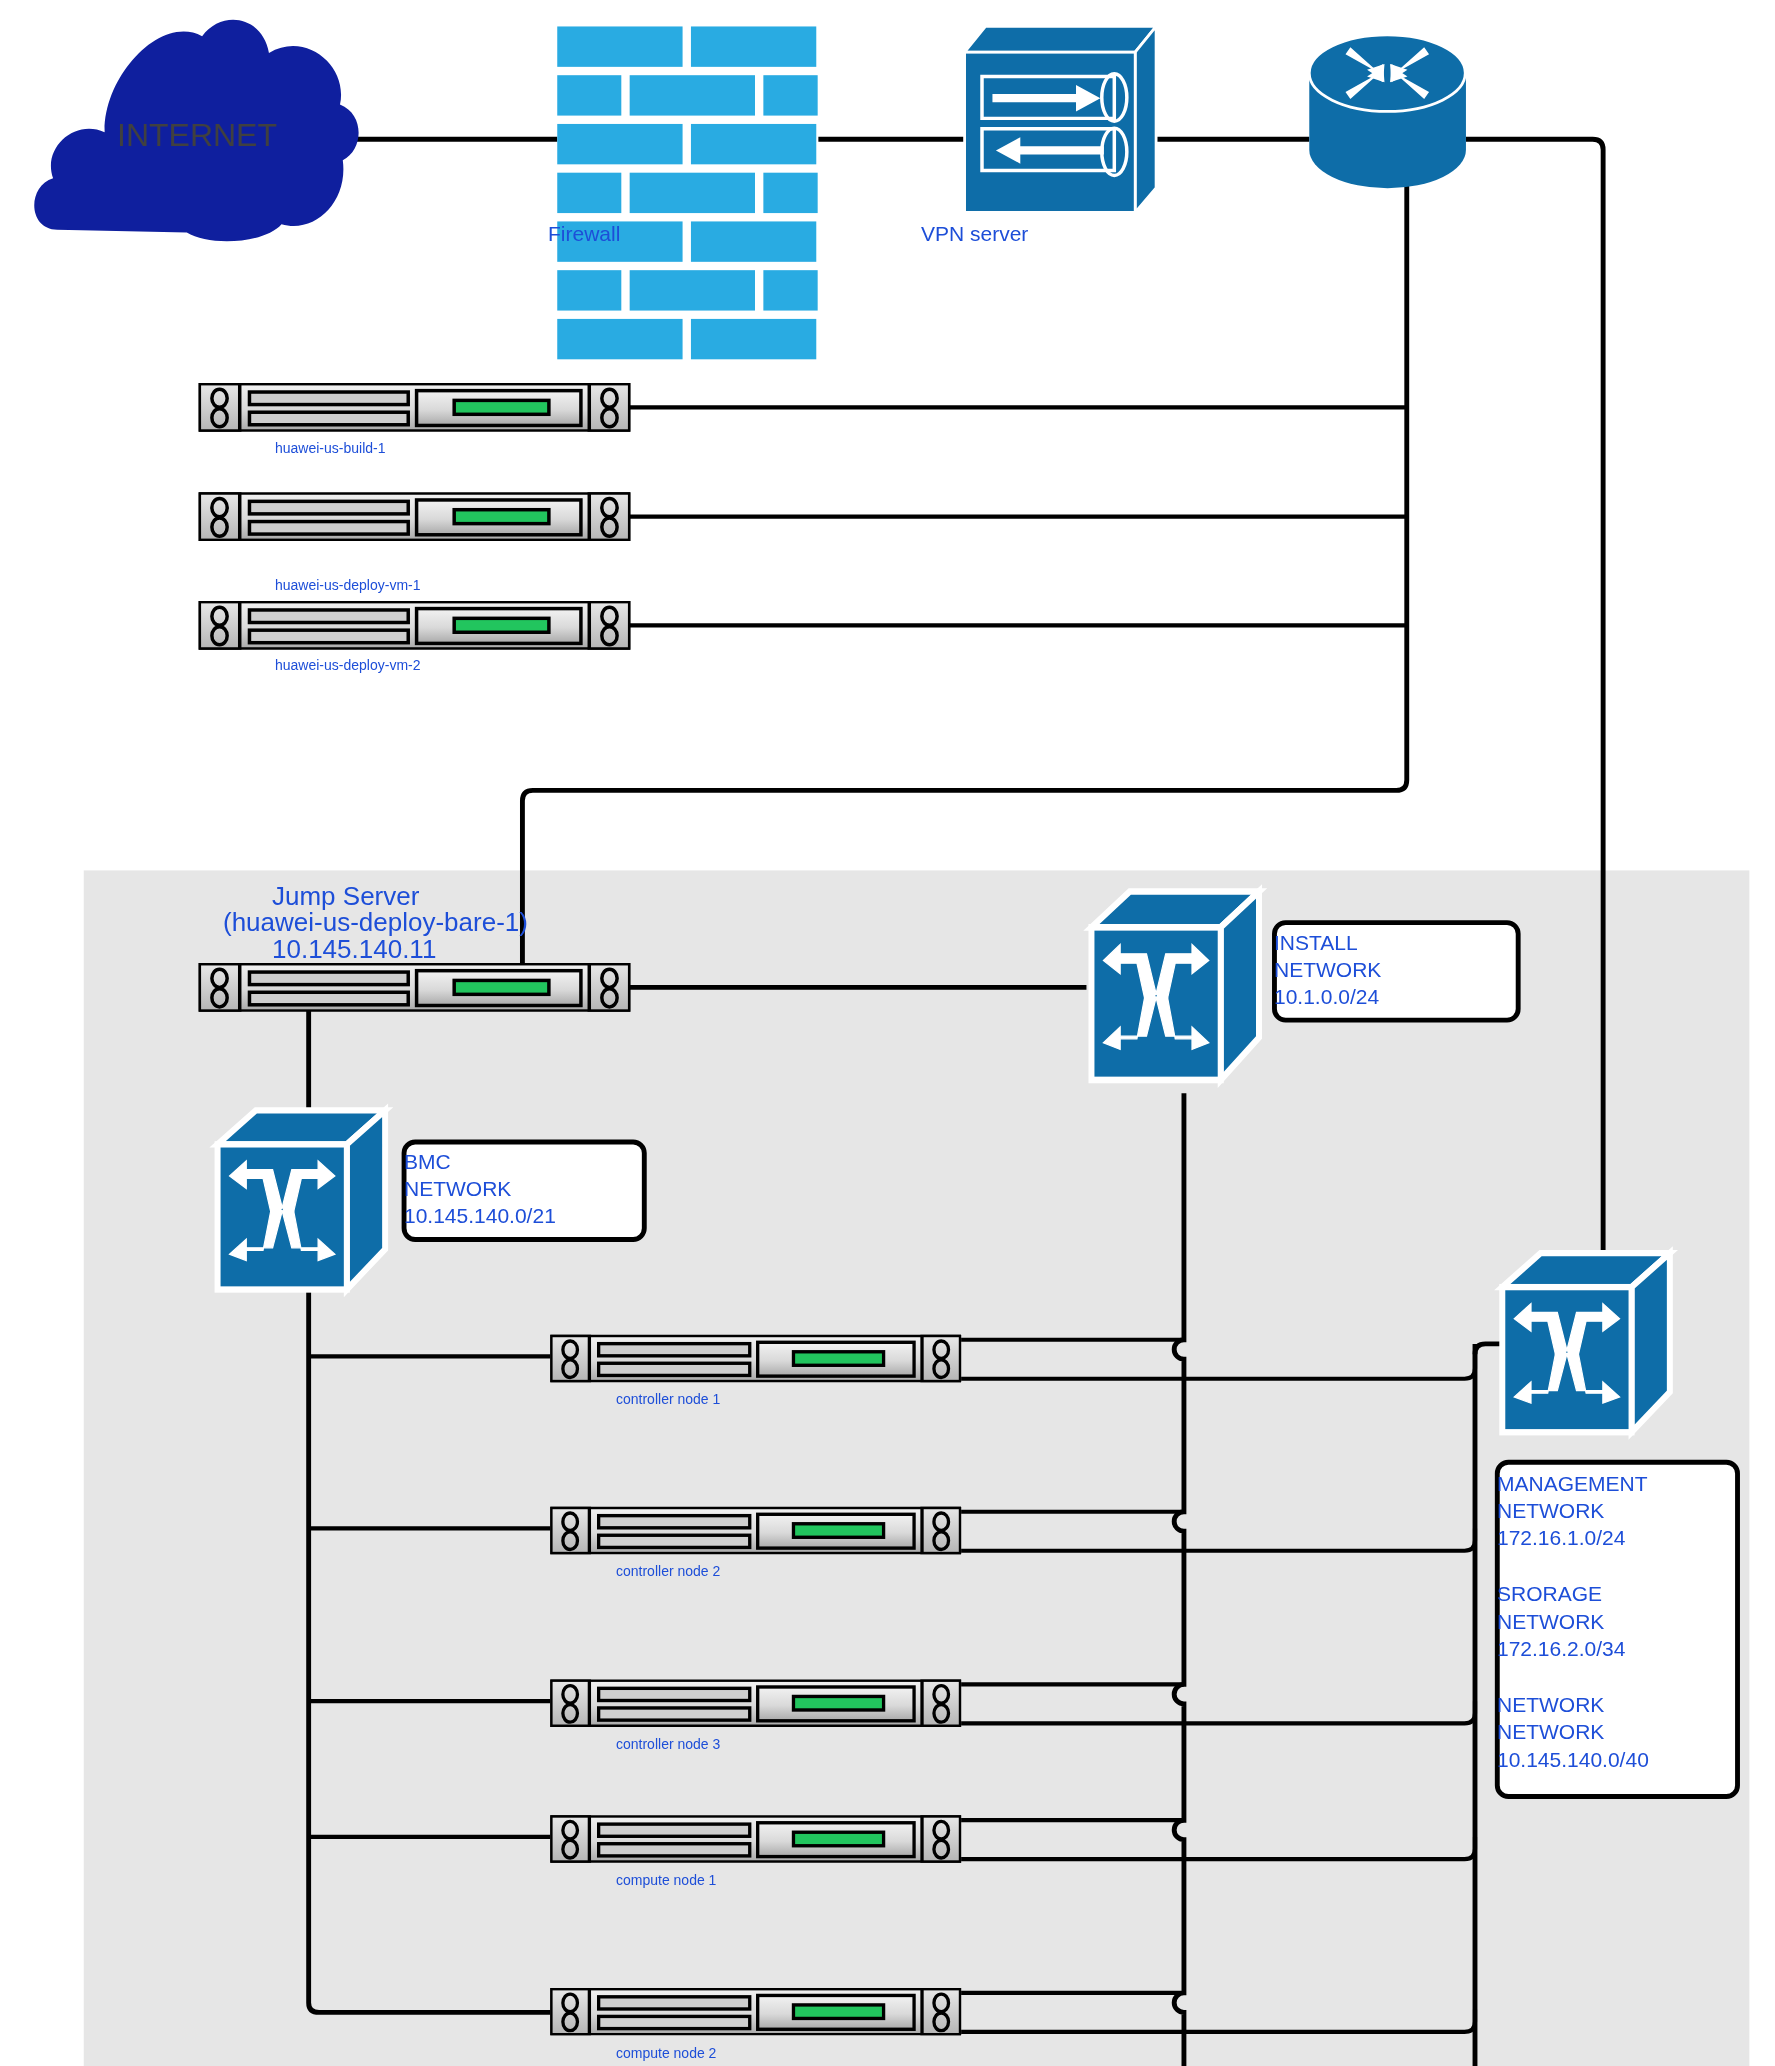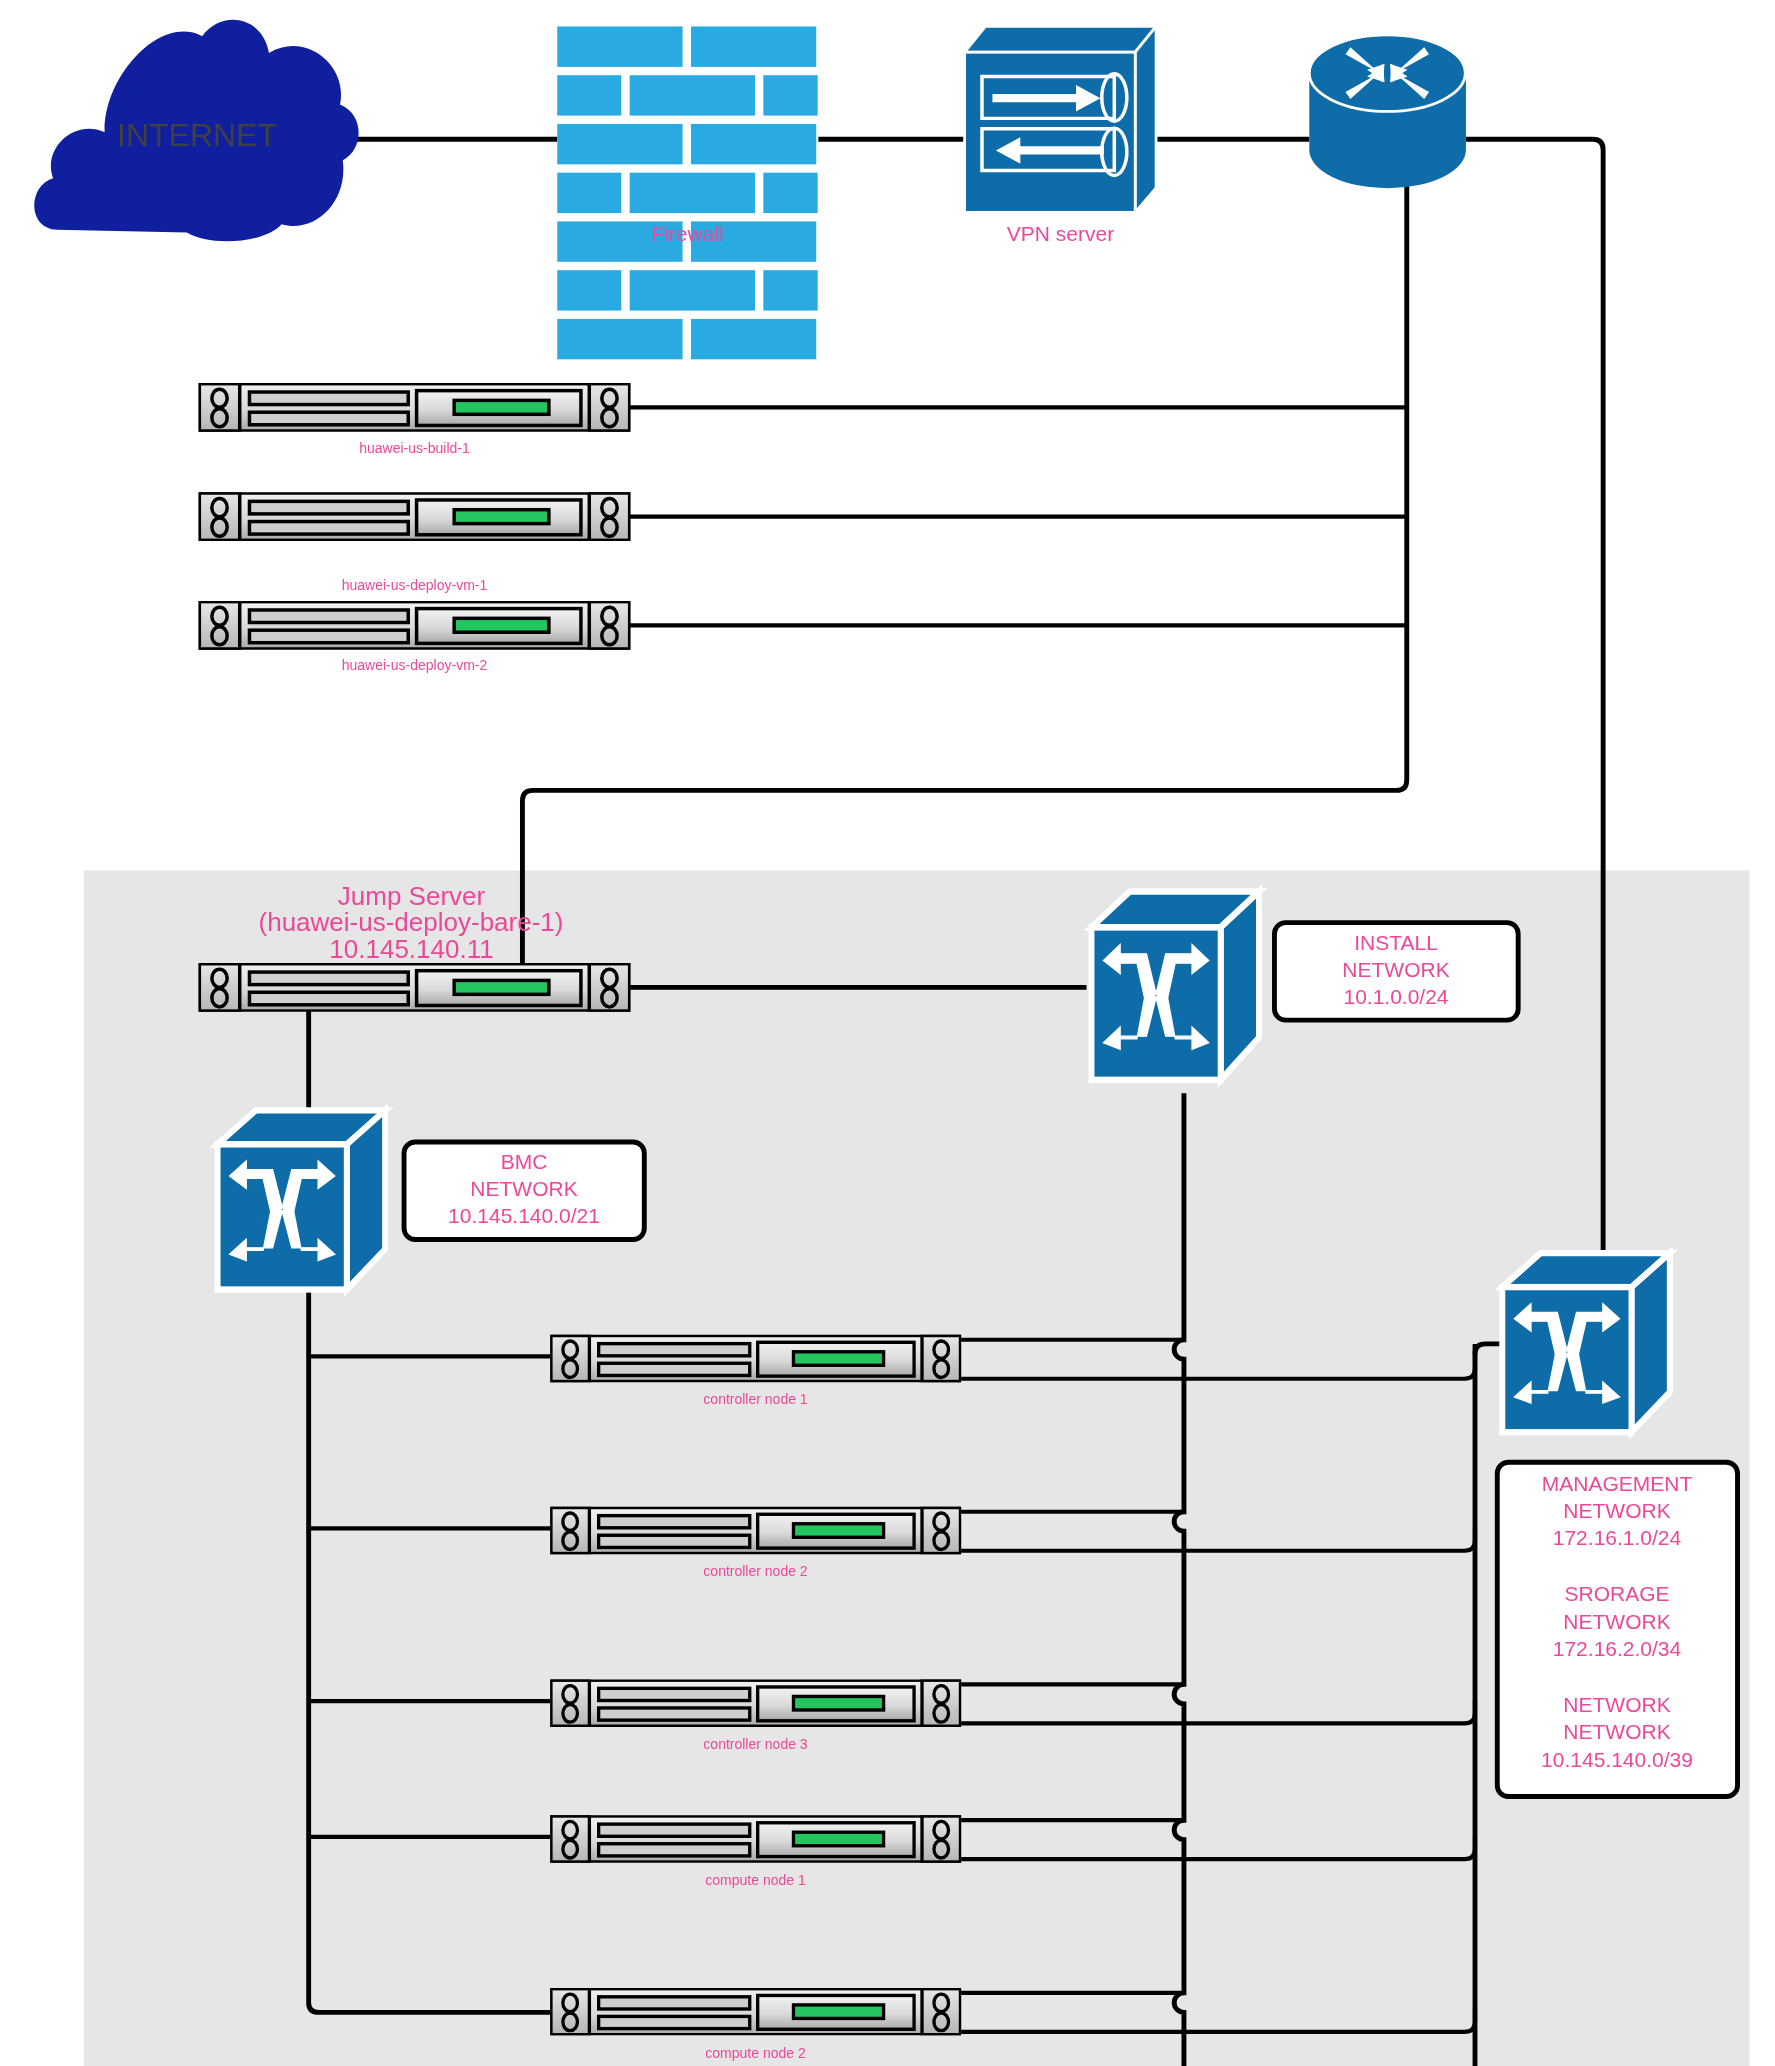--- a/index.html
+++ b/index.html
@@ -1,19 +1,19 @@
 <!DOCTYPE html>
 <html style="font-size:11px"><head>
 <meta charset="utf-8">
 <style>
   html,body{margin:0;padding:0;background:#ffffff;}
   body{font-family:"Liberation Sans",sans-serif;}
   #stage{position:relative;width:1776px;height:2066px;background:#ffffff;overflow:hidden;}
   svg#diagram{position:absolute;left:0;top:0;width:1776px;height:2066px;}
-  .lbl{position:absolute;color:#ec4899;font-family:"Liberation Sans",sans-serif;text-align:center;white-space:pre;line-height:1.22;}
+  .lbl{position:absolute;color:#1d4ed8;font-family:"Liberation Sans",sans-serif;white-space:pre;line-height:1.22;}
   .node-label{font-size:14px;}
   .dev-label{font-size:21px;}
   .net-label{font-size:21px;}
   .cloud-text{position:absolute;color:#404040;font-size:32px;font-family:"Liberation Sans",sans-serif;white-space:nowrap;}
   .jump-label{font-size:26px;}
 </style>
 </head>
 <body>
 
 <div id="stage">
@@ -210,21 +210,21 @@
   <div class="lbl net-label" style="left:404px;top:1203px;width:240px;">10.145.140.0/21</div>
 
   <div class="lbl net-label" style="left:1497px;top:1471px;width:240px;">MANAGEMENT</div>
   <div class="lbl net-label" style="left:1497px;top:1498px;width:240px;">NETWORK</div>
   <div class="lbl net-label" style="left:1497px;top:1525px;width:240px;">172.16.1.0/24</div>
   <div class="lbl net-label" style="left:1497px;top:1581px;width:240px;">SRORAGE</div>
   <div class="lbl net-label" style="left:1497px;top:1609px;width:240px;">NETWORK</div>
   <div class="lbl net-label" style="left:1497px;top:1636px;width:240px;">172.16.2.0/34</div>
   <div class="lbl net-label" style="left:1497px;top:1692px;width:240px;">NETWORK</div>
   <div class="lbl net-label" style="left:1497px;top:1719px;width:240px;">NETWORK</div>
-  <div class="lbl net-label" style="left:1497px;top:1747px;width:240px;">10.145.140.0/39</div>
+  <div class="lbl net-label" style="left:1497px;top:1747px;width:240px;">10.145.140.0/40</div>
 
   <div class="lbl node-label" style="left:616px;top:1391px;width:279px;">controller node 1</div>
   <div class="lbl node-label" style="left:616px;top:1563px;width:279px;">controller node 2</div>
   <div class="lbl node-label" style="left:616px;top:1736px;width:279px;">controller node 3</div>
   <div class="lbl node-label" style="left:616px;top:1872px;width:279px;">compute node 1</div>
   <div class="lbl node-label" style="left:616px;top:2045px;width:279px;">compute node 2</div>
 
 </div>
 
 

